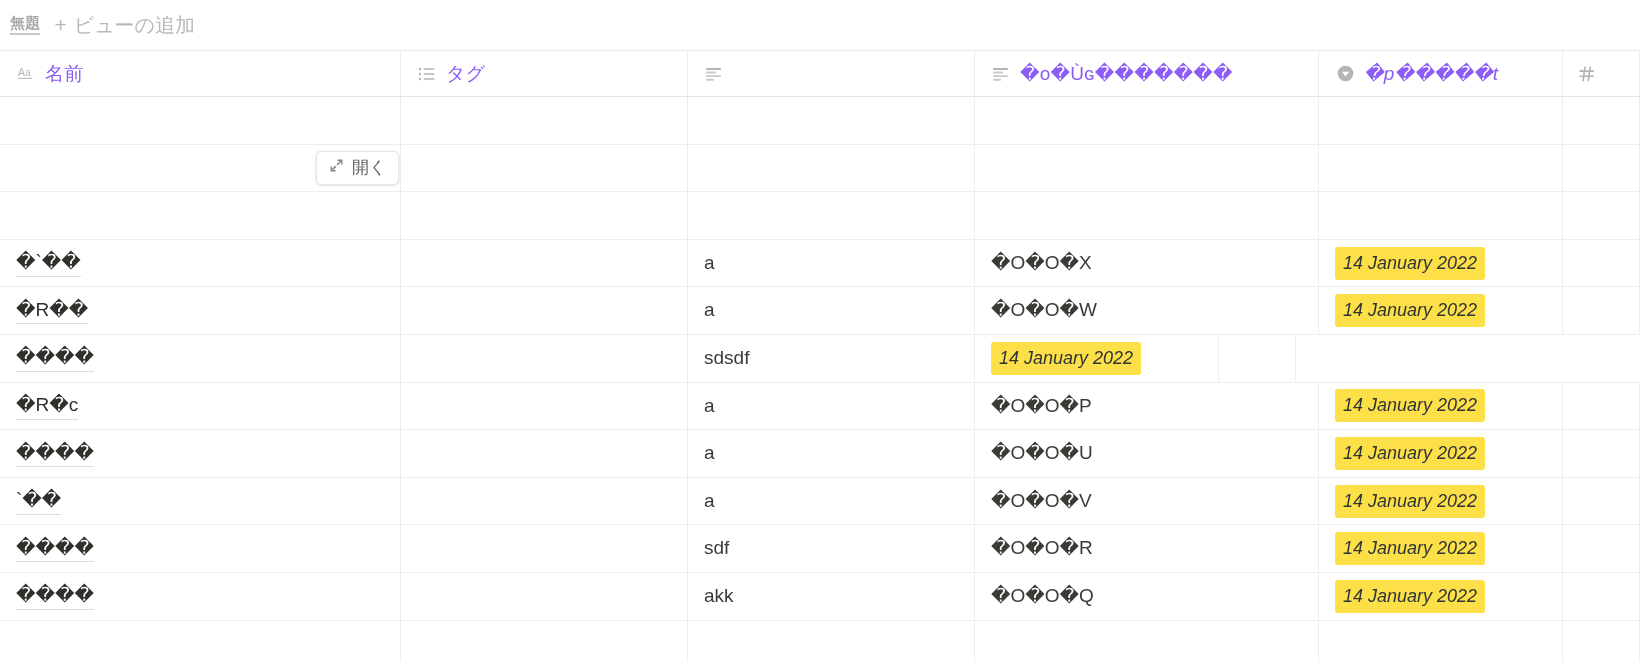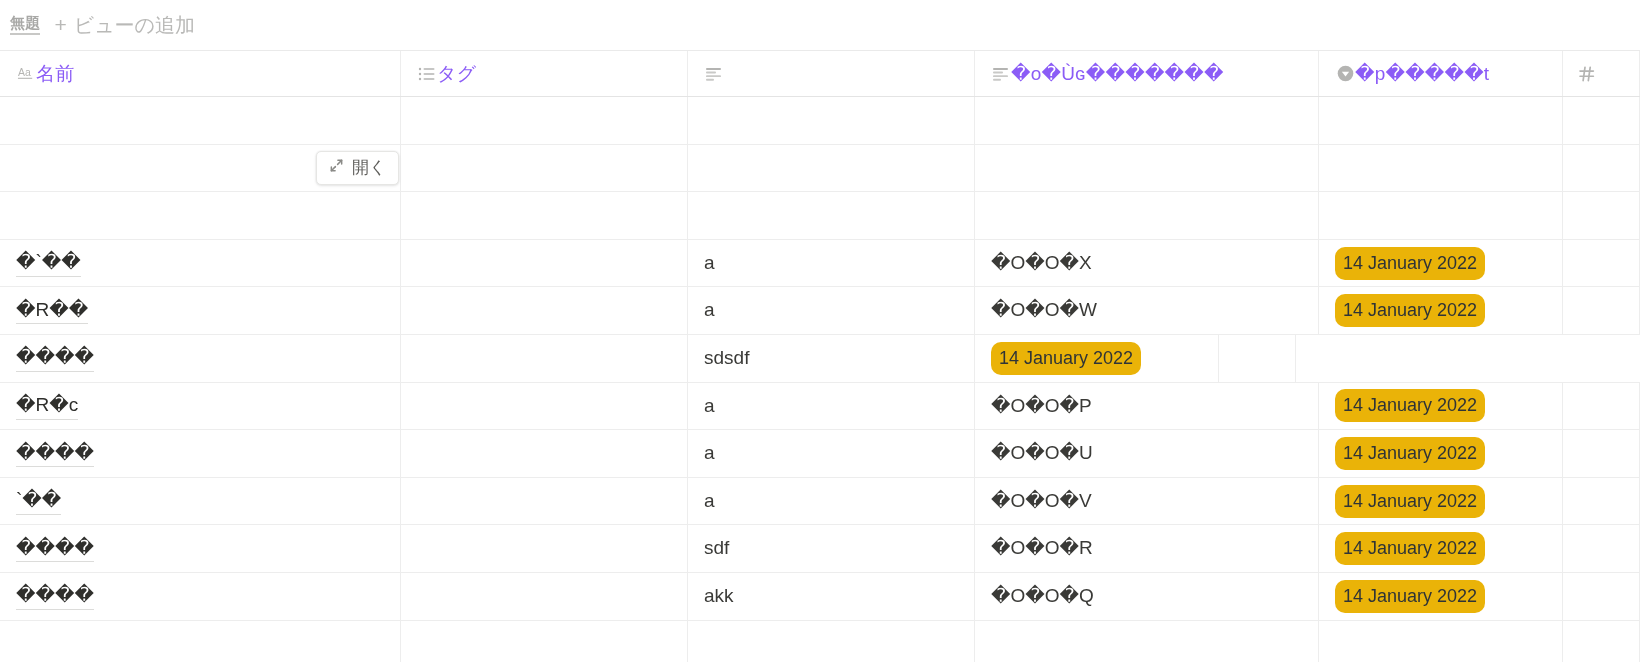--- a/index.html
+++ b/index.html
@@ -81,26 +81,27 @@
     align-items: center;
     padding: 0 12px 0 16px;
     flex: 0 0 auto;
     overflow: hidden;
     white-space: nowrap;
   }
   .cell.c-name  { width: 401px; }
   .cell.c-tags  { width: 287px; }
   .cell.c-text  { width: 287px; }
   .cell.c-text2 { width: 344px; }
-  .cell.c-date  { width: 244px; }
+  .cell.c-date  { width: 244px; font-style: italic; }
   .cell.c-num   { width: 77px; padding-left: 14px; }
 
   .hdr {
     display: flex;
     align-items: center;
+    gap: 9px;
     font-size: 19px;
     color: #a6a6a4;
     font-weight: 400;
     letter-spacing: 0.2px;
   }
   .hdr-label { color: #8b5cf6; }
 
   
   .picon {
     width: 20px;
@@ -123,26 +124,26 @@
     cursor: pointer;
     font-weight: 400;
   }
   .plain {
     font-size: 19px;
     color: #3a3a37;
     line-height: 1.3;
   }
   .date-pill {
     display: inline-block;
-    background: #eab308;
+    background: #fde047;
     color: #2f3437;
     font-size: 18px;
     line-height: 1;
     padding: 7px 8px 8px 8px;
-    border-radius: 10px;
+    border-radius: 3px;
     white-space: nowrap;
     cursor: pointer;
   }
 
   
   .open-btn {
     position: absolute;
     left: 316px;
     top: 50%;
     transform: translateY(-50%);

